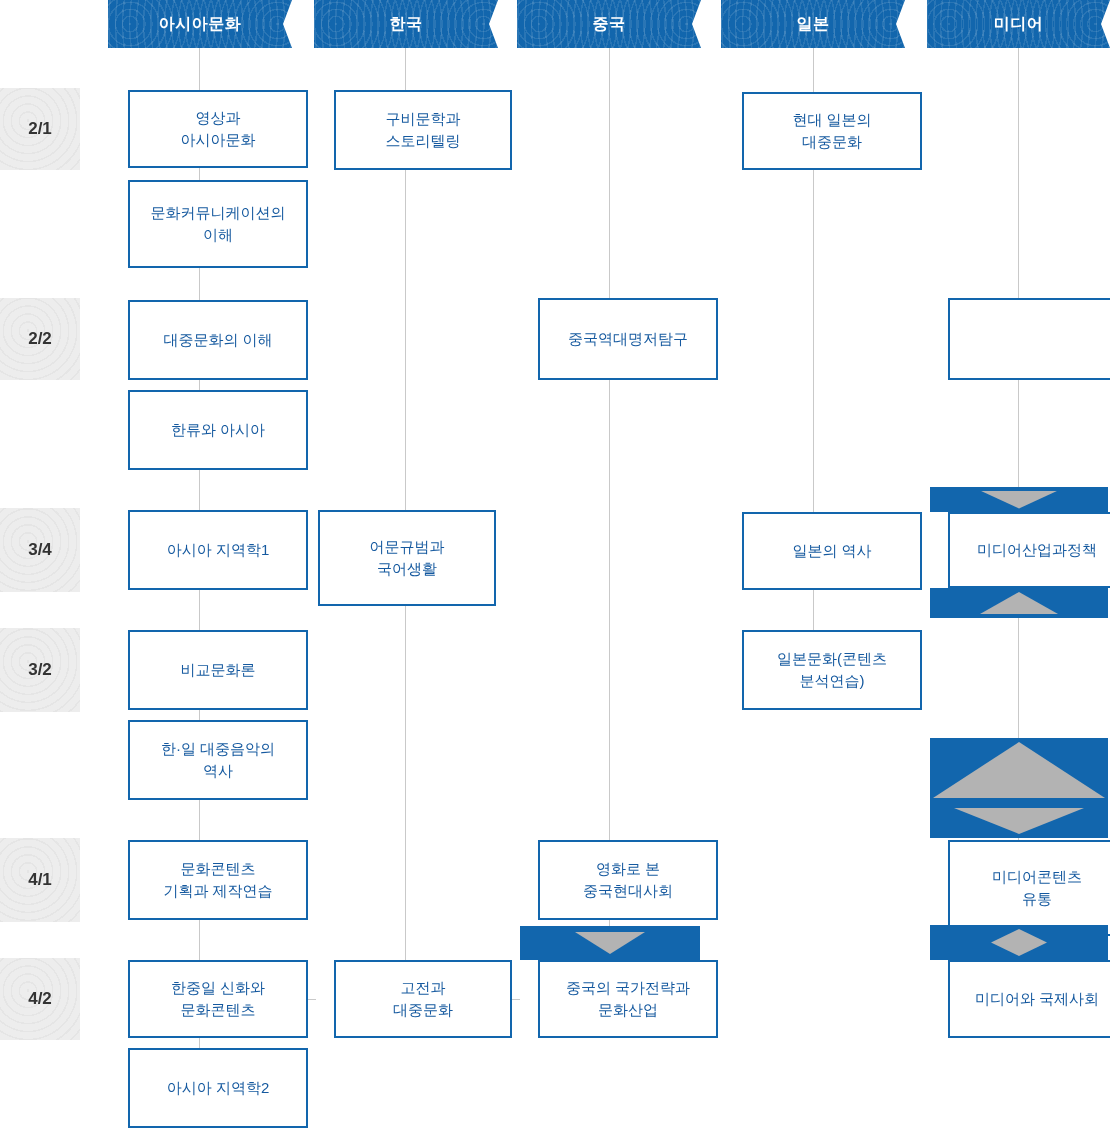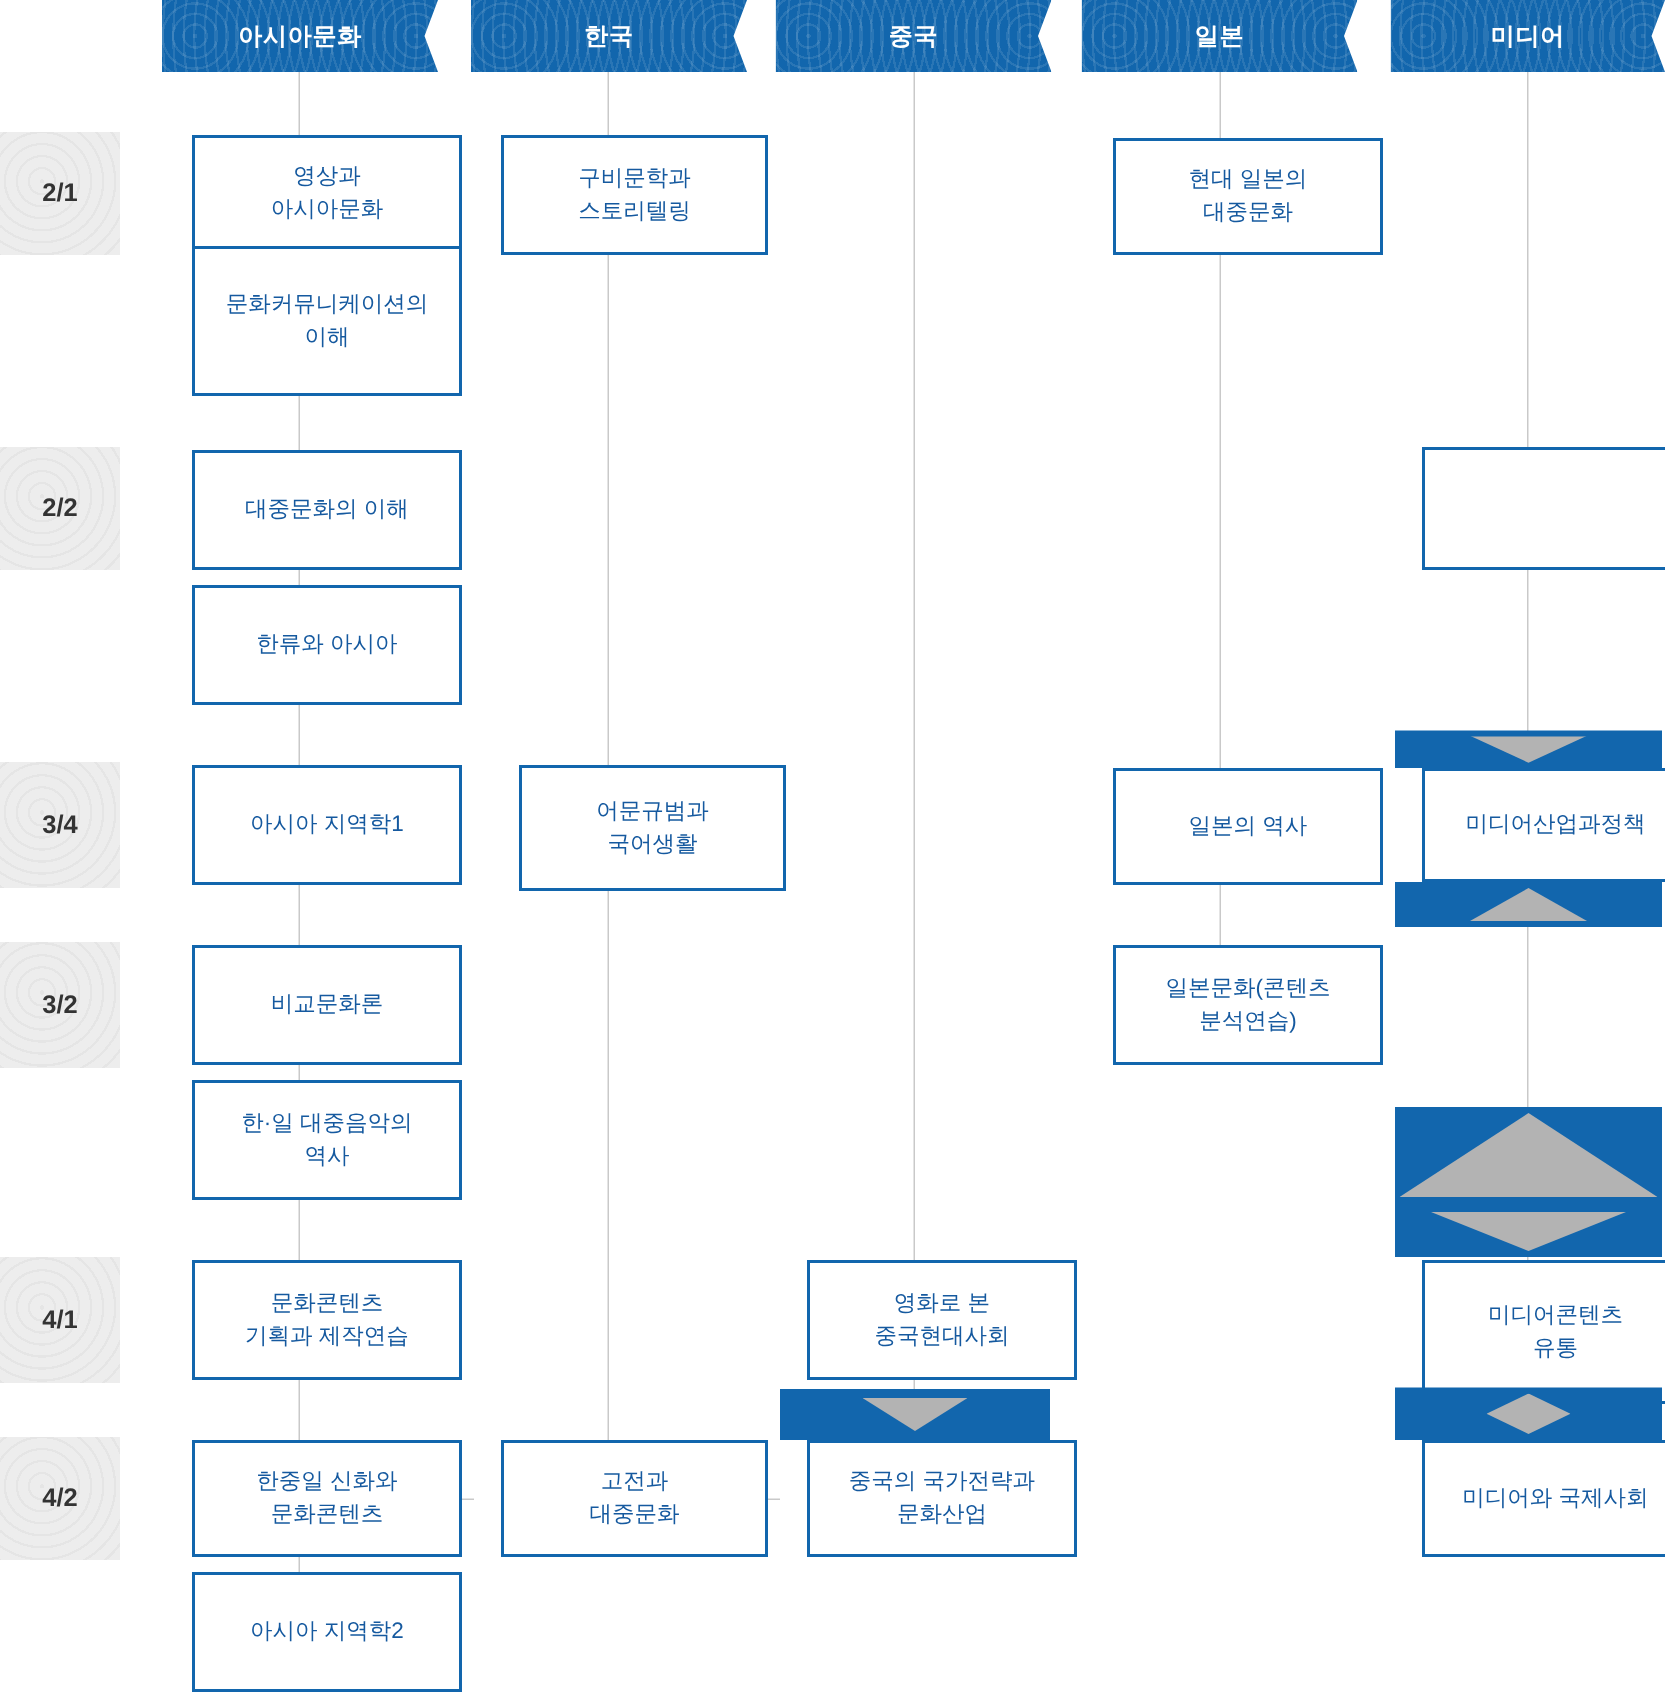--- a/index.html
+++ b/index.html
@@ -77,41 +77,42 @@
 
   <div class="sem" style="top:88px;height:82px">2/1</div>
   <div class="sem" style="top:298px;height:82px">2/2</div>
   <div class="sem" style="top:508px;height:84px">3/4</div>
   <div class="sem" style="top:628px;height:84px">3/2</div>
   <div class="sem" style="top:838px;height:84px">4/1</div>
   <div class="sem" style="top:958px;height:82px">4/2</div>
 
   <div class="box" style="left:110px;top:90px;width:180px;height:78px">영상과
 아시아문화</div>
-  <div class="box" style="left:110px;top:164px;width:180px;height:100px">문화커뮤니케이션의
+  <div class="box" style="left:110px;top:180px;width:180px;height:88px">문화커뮤니케이션의
 이해</div>
   <div class="box" style="left:110px;top:300px;width:180px;height:80px">대중문화의 이해</div>
   <div class="box" style="left:110px;top:390px;width:180px;height:80px">한류와 아시아</div>
   <div class="box" style="left:110px;top:510px;width:180px;height:80px">아시아 지역학1</div>
   <div class="box" style="left:110px;top:630px;width:180px;height:80px">비교문화론</div>
   <div class="box" style="left:110px;top:720px;width:180px;height:80px">한·일 대중음악의
 역사</div>
   <div class="box" style="left:110px;top:840px;width:180px;height:80px">문화콘텐츠
 기획과 제작연습</div>
   <div class="box" style="left:110px;top:960px;width:180px;height:78px">한중일 신화와
 문화콘텐츠</div>
   <div class="box" style="left:110px;top:1048px;width:180px;height:80px">아시아 지역학2</div>
 
   <div class="box" style="left:316px;top:90px;width:178px;height:80px">구비문학과
 스토리텔링</div>
-  <div class="box" style="left:328px;top:510px;width:178px;height:84px">어문규범과
+  <div class="box" style="left:300px;top:510px;width:178px;height:96px">어문규범과
 국어생활</div>
   <div class="box" style="left:316px;top:960px;width:178px;height:78px">고전과
 대중문화</div>
 
+  <div class="box" style="left:520px;top:298px;width:180px;height:82px">중국역대명저탐구</div>
   <div class="box" style="left:520px;top:840px;width:180px;height:80px">영화로 본
 중국현대사회</div>
   <div class="band" style="left:520px;top:926px;width:180px;height:34px">
     <div class="tri tri-down" style="width:70px;height:22px"></div>
   </div>
   <div class="box" style="left:520px;top:960px;width:180px;height:78px">중국의 국가전략과
 문화산업</div>
 
   <div class="box" style="left:724px;top:512px;width:180px;height:78px">일본의 역사</div>
   <div class="box" style="left:724px;top:92px;width:180px;height:78px">현대 일본의

